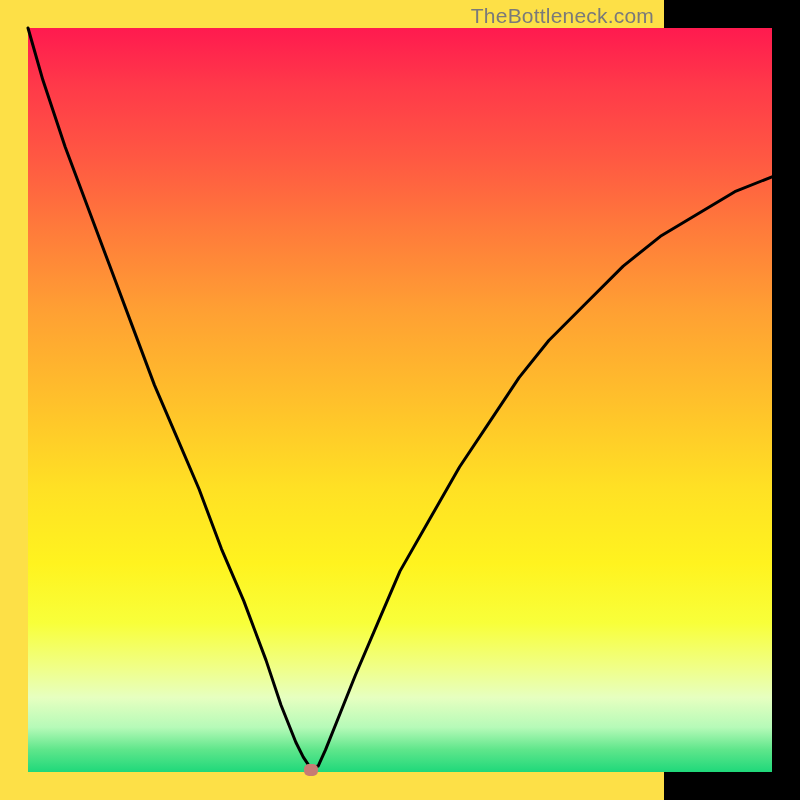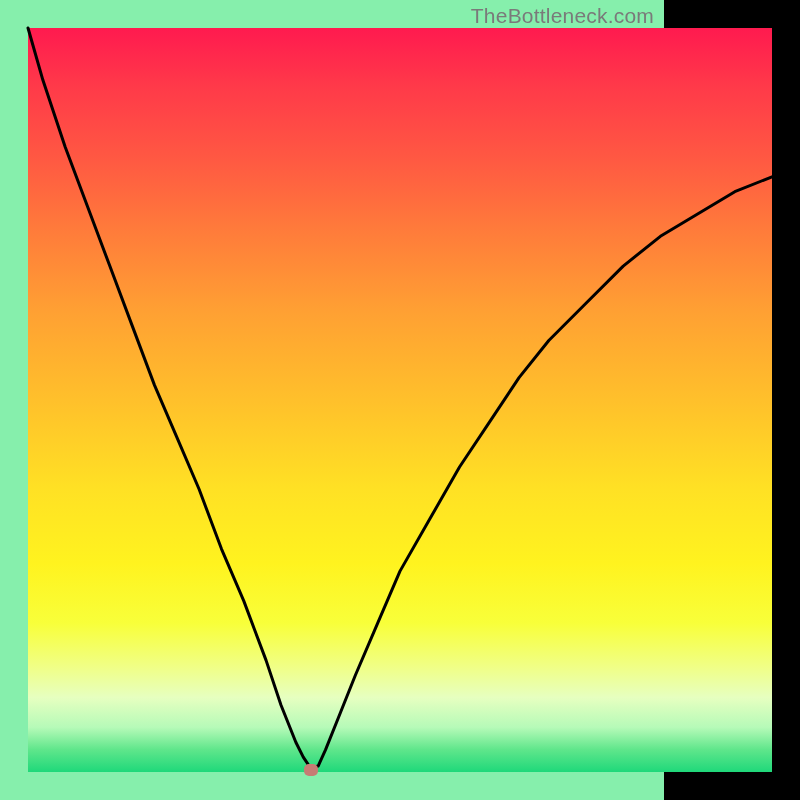--- a/index.html
+++ b/index.html
@@ -10,21 +10,21 @@
     overflow: hidden;
     background: #000;
     font-family: Arial, Helvetica, sans-serif;
   }
   .frame {
     position: absolute;
     top: 0;
     left: 0;
     width: 664px;
     height: 800px;
-    background: #86efac;
+    background: #fde047;
   }
   .plot-area {
     position: absolute;
     top: 28px;
     left: 28px;
     width: 744px;
     height: 744px;
     background: linear-gradient(to bottom,
       #ff1a4f 0%,
       #ff3a49 8%,

